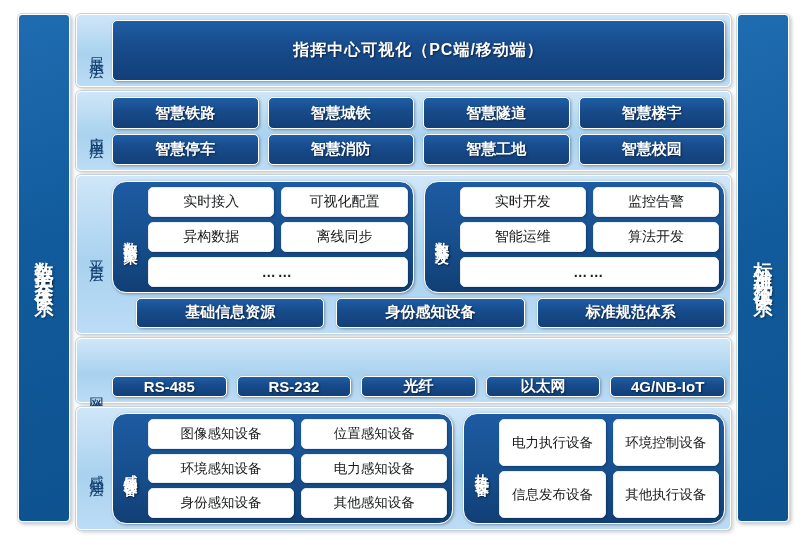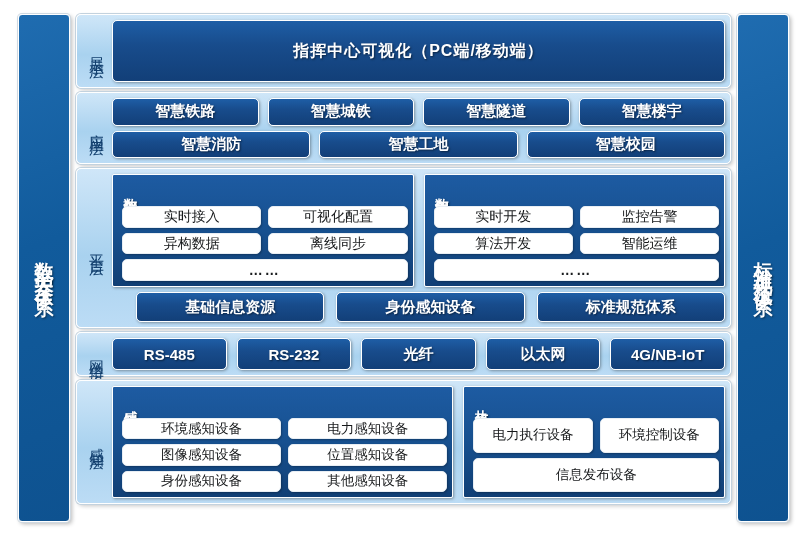--- a/index.html
+++ b/index.html
@@ -114,21 +114,21 @@
   
   .layer-presentation { height: 74px; }
   .layer-presentation .layer-body { height: 100%; }
   .banner {
     flex: 1 1 auto;
     font-size: 16px;
     letter-spacing: 1px;
   }
 
   
-  .layer-application { height: 72px; }
+  .layer-application { height: 80px; }
   .app-row {
     display: flex;
     flex-direction: row;
     gap: 9px;
     flex: 1 1 0;
     min-height: 0;
   }
   .app-row .bar { flex: 1 1 0; font-size: 15px; }
 
   
@@ -136,24 +136,24 @@
   .platform-groups {
     display: flex;
     flex-direction: row;
     gap: 10px;
     flex: 1 1 auto;
     min-height: 0;
   }
   .group {
     flex: 1 1 0;
     display: flex;
-    flex-direction: column;
+    flex-direction: row;
     background: linear-gradient(180deg, #1d5ba2 0%, #17508f 50%, #113f75 100%);
     border: 1px solid #ffffff;
-    border-radius: 2px;
+    border-radius: 14px;
     box-shadow: 1px 1px 3px rgba(0,0,0,0.35);
     padding: 5px;
     box-sizing: border-box;
     min-width: 0;
   }
   .group-label {
     flex: 0 0 26px;
     width: 26px;
     display: flex;
     align-items: center;
@@ -206,21 +206,21 @@
     display: flex;
     flex-direction: row;
     gap: 12px;
     flex: 0 0 30px;
     height: 30px;
     margin-left: 24px;
   }
   .resource-row .bar { flex: 1 1 0; font-size: 15px; }
 
   
-  .layer-network { height: 44px; }
+  .layer-network { height: 66px; align-items: flex-end; }
   .net-row {
     display: flex;
     flex-direction: row;
     gap: 10px;
     flex: 1 1 auto;
     min-height: 0;
   }
   .net-row .bar { flex: 1 1 0; font-size: 15px; }
 
   
@@ -261,20 +261,21 @@
         <span>应用层</span>
       </div>
       <div class="layer-body">
         <div class="app-row">
           <div class="bar">智慧铁路</div>
           <div class="bar">智慧城铁</div>
           <div class="bar">智慧隧道</div>
           <div class="bar">智慧楼宇</div>
         </div>
         <div class="app-row">
+          <div class="bar">智慧停车</div>
           <div class="bar">智慧消防</div>
           <div class="bar">智慧工地</div>
           <div class="bar">智慧校园</div>
         </div>
       </div>
     </div>
 
     <div class="layer layer-platform">
       <div class="layer-label">
         <span>平台层</span>
@@ -305,22 +306,22 @@
           <div class="group group-right">
             <div class="group-label">
               <span>数据开发</span>
             </div>
             <div class="group-items">
               <div class="item-row">
                 <div class="chip">实时开发</div>
                 <div class="chip">监控告警</div>
               </div>
               <div class="item-row">
+                <div class="chip">智能运维</div>
                 <div class="chip">算法开发</div>
-                <div class="chip">智能运维</div>
               </div>
               <div class="item-row">
                 <div class="chip wide ellipsis">……</div>
               </div>
             </div>
           </div>
 
         </div>
 
         <div class="resource-row">
@@ -353,45 +354,46 @@
       </div>
       <div class="layer-body">
         <div class="sensing-groups">
 
           <div class="group group-left">
             <div class="group-label">
               <span>感知设备</span>
             </div>
             <div class="group-items">
               <div class="item-row">
+                <div class="chip">图像感知设备</div>
+                <div class="chip">位置感知设备</div>
+              </div>
+              <div class="item-row">
                 <div class="chip">环境感知设备</div>
                 <div class="chip">电力感知设备</div>
-              </div>
-              <div class="item-row">
-                <div class="chip">图像感知设备</div>
-                <div class="chip">位置感知设备</div>
               </div>
               <div class="item-row">
                 <div class="chip">身份感知设备</div>
                 <div class="chip">其他感知设备</div>
               </div>
             </div>
           </div>
 
           <div class="group group-right">
             <div class="group-label">
               <span>执行设备</span>
             </div>
             <div class="group-items">
               <div class="item-row">
                 <div class="chip">电力执行设备</div>
                 <div class="chip">环境控制设备</div>
               </div>
               <div class="item-row">
                 <div class="chip">信息发布设备</div>
+                <div class="chip">其他执行设备</div>
               </div>
             </div>
           </div>
 
         </div>
       </div>
     </div>
 
   </div>
 

